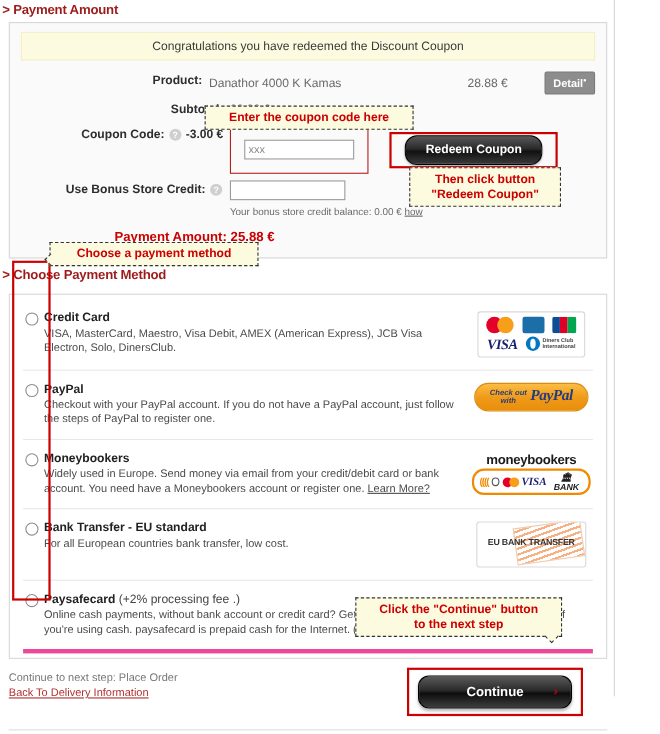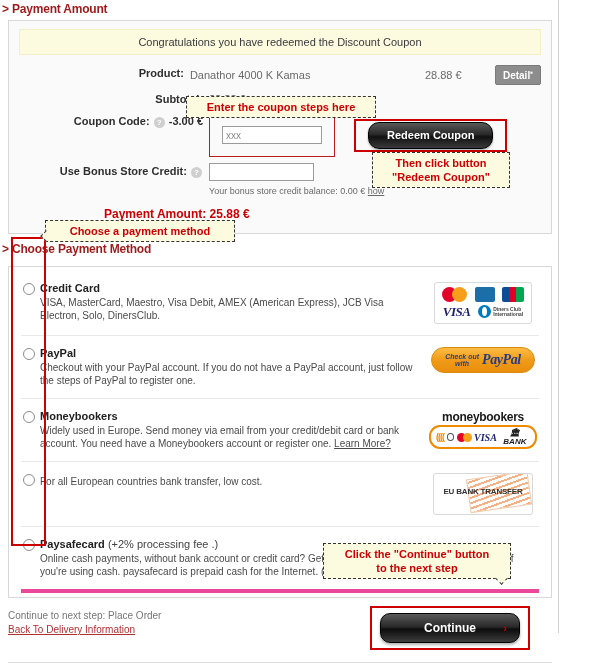--- a/index.html
+++ b/index.html
@@ -454,20 +454,21 @@
               <span class="mb-visa">VISA</span>
               <span class="mb-bank">🏛<span>BANK</span></span>
             </div>
           </div>
         </div>
       </div>
 
       <div class="method">
         <span class="radio"></span>
         <div class="m-text">
+          <div class="m-title">Bank Transfer - EU standard</div>
           <div class="m-desc">For all European countries bank transfer, low cost.</div>
         </div>
         <div class="m-logo">
           <div class="eubox">
             <span class="euslip"></span>
             <span class="eutext">EU BANK TRANSFER</span>
           </div>
         </div>
       </div>
 
@@ -494,21 +495,21 @@
           <span>Continue</span>
           <span class="arrow">›</span>
         </div>
       </div>
     </div>
 
   </div>
 
   <div class="ann-rect" style="left:11px; top:237px; width:35px; height:309px;"></div>
 
-  <div class="callout" style="left:186px; top:96px; width:190px;">Enter the coupon steps here</div>
+  <div class="callout" style="left:186px; top:96px; width:190px;">Enter the coupon code here</div>
 
   <div class="callout" style="left:372px; top:152px; width:138px; white-space:pre-line;">Then click button
 "Redeem Coupon"</div>
 
   <div class="callout" style="left:45px; top:220px; width:190px;">Choose a payment method</div>
   <div class="tail" style="left:42px; top:232px; transform:rotate(135deg); border-right:1px dashed #333; border-bottom:1px dashed #333; width:8px; height:8px;"></div>
 
   <div class="callout" style="left:323px; top:543px; width:188px; white-space:pre-line;">Click the "Continue" button
 to the next step</div>
   <div class="tail" style="left:497px; top:574px; width:9px; height:9px;"></div>

